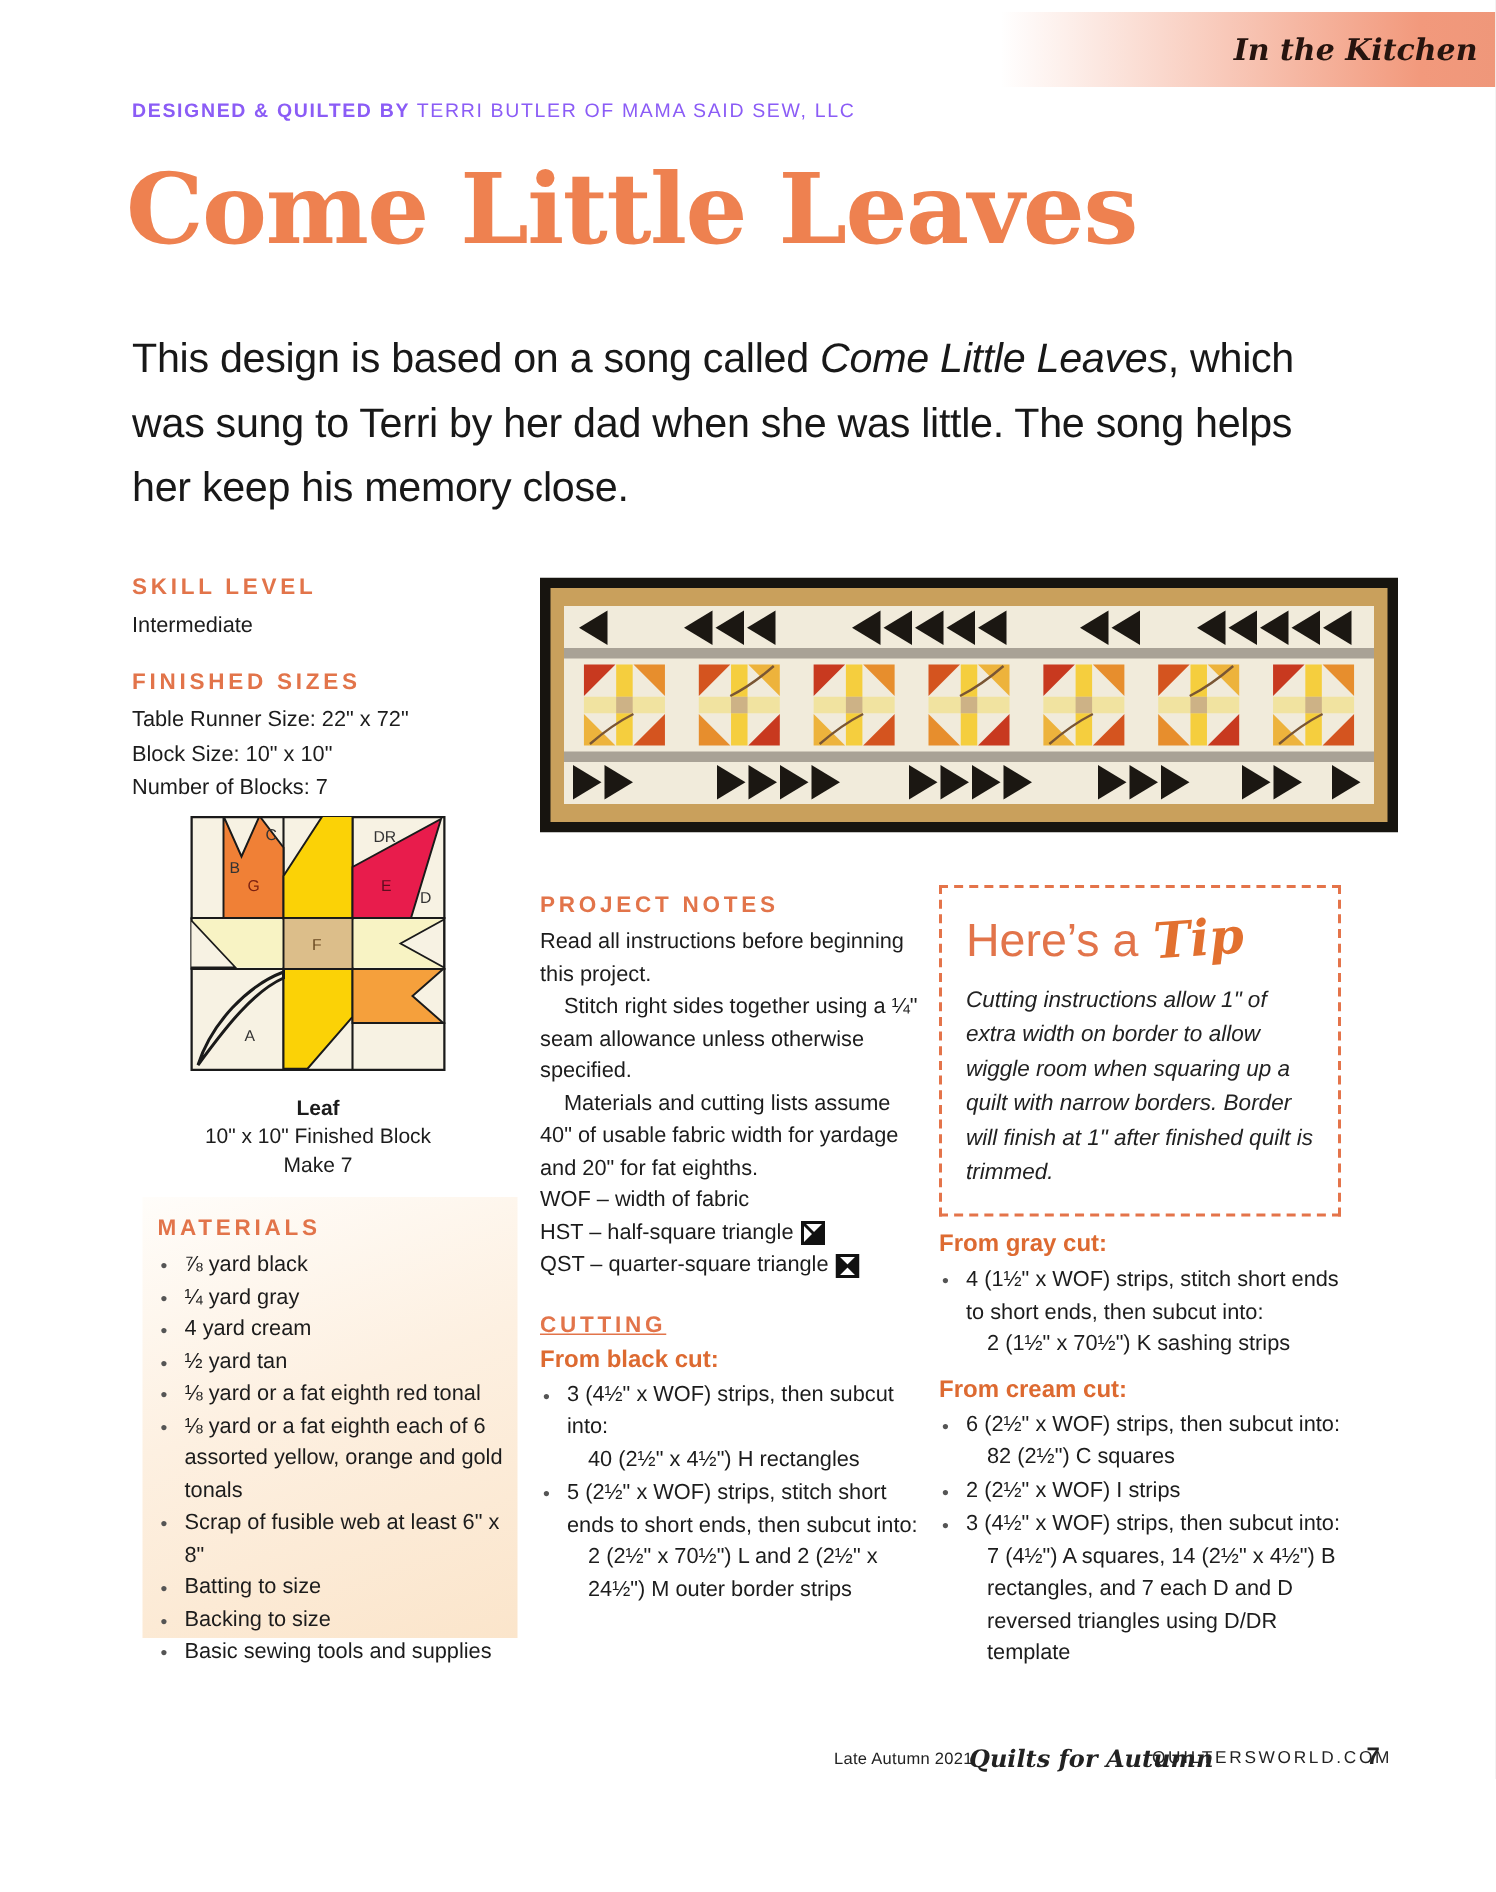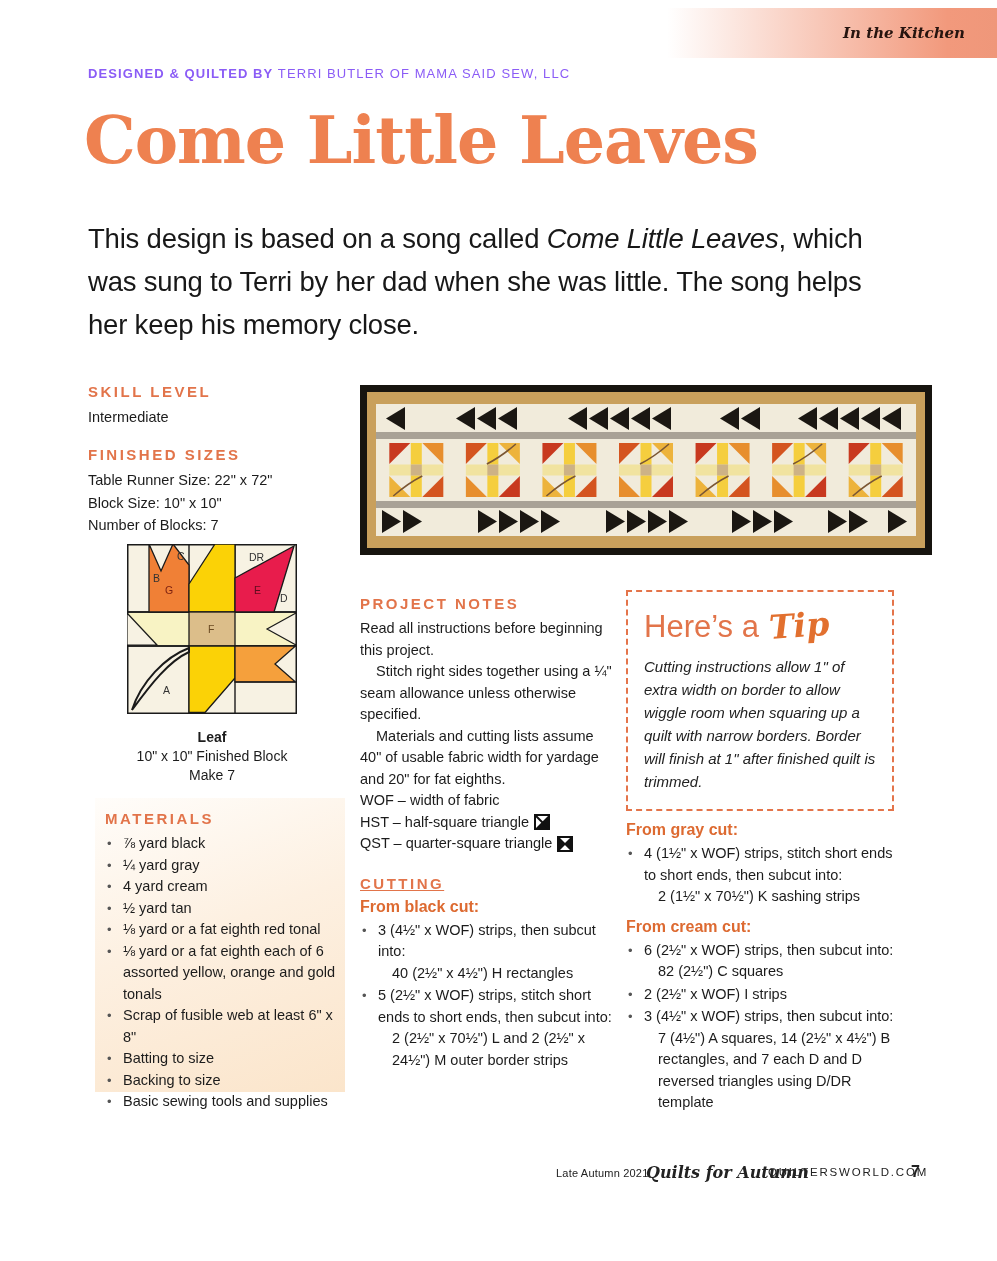--- a/index.html
+++ b/index.html
@@ -9,22 +9,22 @@
     margin:0 auto;
   }
   
   .corner-band{
     position:absolute;top:8px;right:0;width:330px;height:50px;
     background:linear-gradient(90deg, rgba(241,154,126,0) 0%, #F2997C 85%, #EF977A 100%);
     display:flex;align-items:center;justify-content:flex-end;
   }
   .corner-band span{
     font-family:"DejaVu Serif","Liberation Serif",serif;
-    font-style:italic;font-weight:bold;font-size:15px;color:#26140f;
-    padding-right:32px;
+    font-style:italic;font-weight:bold;font-size:20px;color:#26140f;
+    padding-right:12px;
   }
   
   .byline{position:absolute;left:88px;top:66px;font-size:13px;letter-spacing:1.1px;color:#8b5cf6;}
   .byline .b{font-weight:bold;}
   
   .title{
     position:absolute;left:84px;top:102px;
     font-family:"DejaVu Serif","Liberation Serif",serif;
     font-weight:bold;font-size:65px;color:#EE8150;letter-spacing:-1px;white-space:nowrap;
   }

